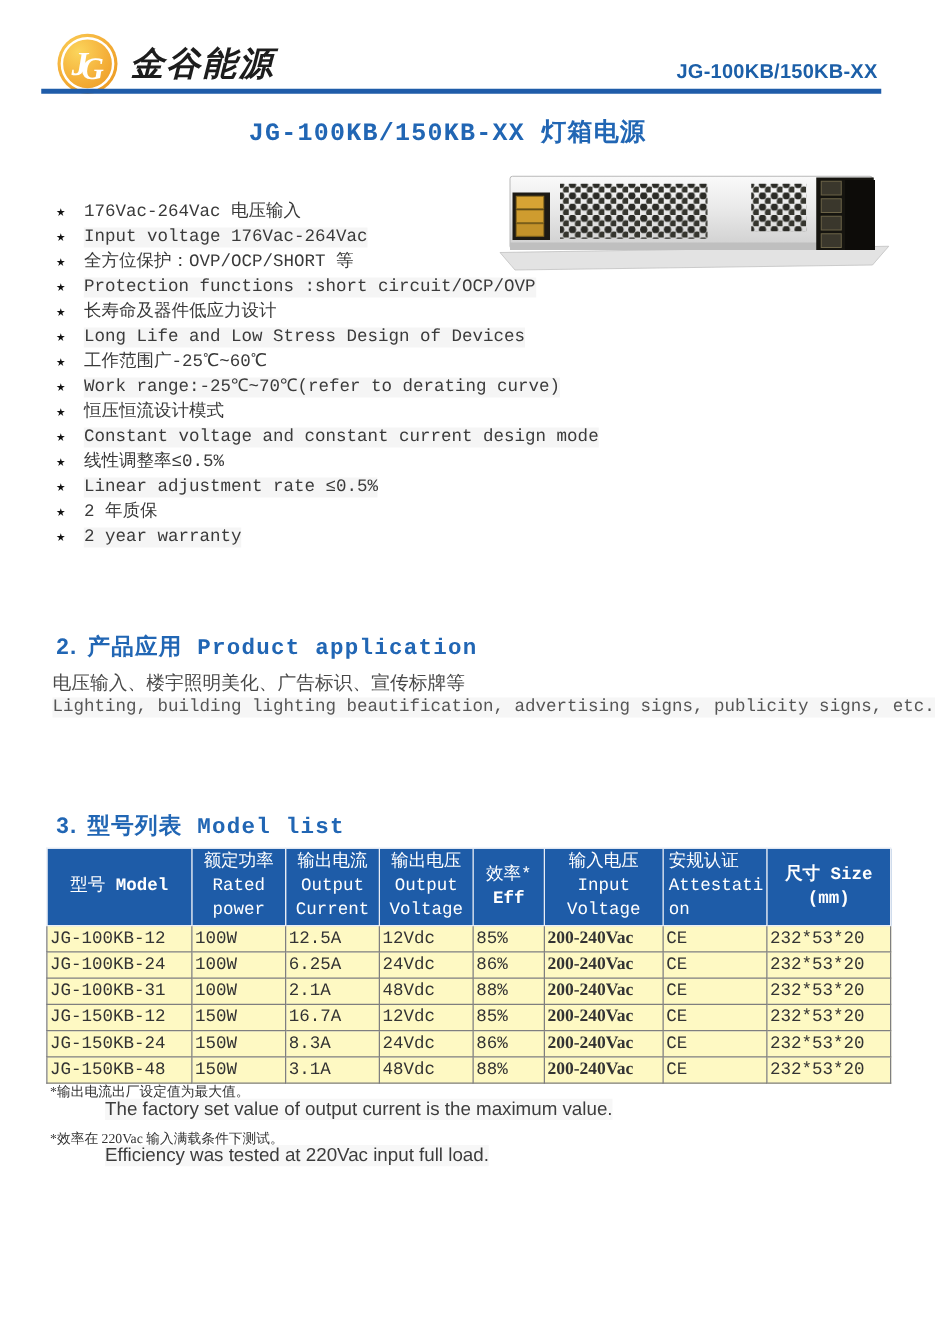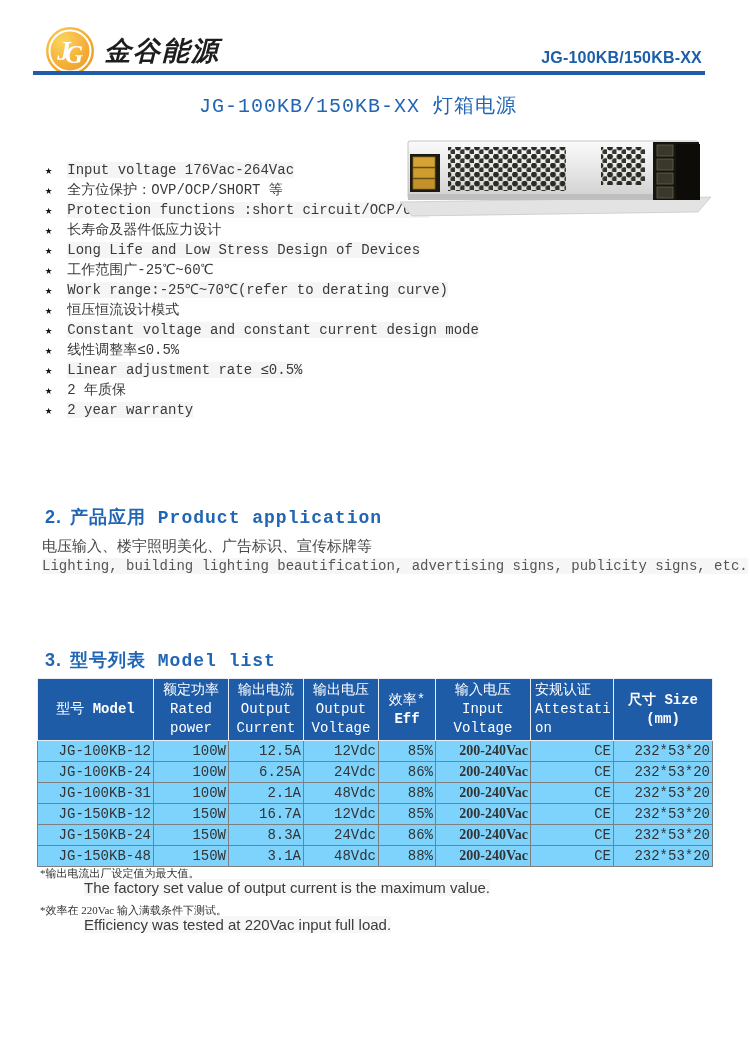--- a/index.html
+++ b/index.html
@@ -18,21 +18,21 @@
   }
   .header-code {
     position:absolute; right:48px; top:49px;
     font-family:"Liberation Sans","DejaVu Sans",sans-serif;
     font-weight:bold; font-size:16px; color:#1c5fa8; letter-spacing:.2px;
   }
   .header-rule { position:absolute; left:33px; top:71px; width:672px; height:4px; background:#1f5ca9; }
   
   .doc-title {
     position:absolute; top:92px; left:0; width:716px; text-align:center;
-    font-size:20px; font-weight:normal; color:#2166b4; letter-spacing:1px;
+    font-size:20px; font-weight:bold; color:#2166b4; letter-spacing:1px;
   }
   
   .sec-heading { position:absolute; left:45px; font-size:18px; font-weight:bold; color:#2166b4; letter-spacing:1px; }
   .sec-heading .num { font-family:"Liberation Sans","DejaVu Sans",sans-serif; margin-right:8px; }
   
   .feature-list { position:absolute; left:45px; top:160px; list-style:none; width:420px; }
   .feature-list li { height:20px; line-height:20px; font-size:14px; white-space:nowrap; }
   .feature-list .star { color:#111; font-size:12px; margin-right:15px; }
   .feature-list .t { color:#3a3a3a; }
   .feature-list li.en .t { background:#f5f5f5; }
@@ -48,22 +48,22 @@
     font-size:14px;
   }
   .model-table thead th {
     background:#1e5ca8; color:#ffffff; font-weight:normal;
     border:1px solid #e9edf5; height:62px; vertical-align:middle; text-align:center;
     padding:1px 2px; line-height:19px;
   }
   .model-table thead th .b { font-weight:bold; }
   .model-table thead th.attest { text-align:left; padding-left:4px; word-break:break-all; }
   .model-table tbody td {
-    border:1px solid #7f7f7f; height:21px; text-align:right; color:#333;
-    padding:0 2px; background:#7dd3fc;
+    border:1px solid #7f7f7f; height:21px; text-align:left; color:#333;
+    padding:0 2px; background:#fef9c3;
   }
   .model-table { border:1px solid #4a4a4a; }
   .model-table td.inputv { font-family:"Liberation Serif","DejaVu Serif",serif; font-weight:600; font-size:14px; }
   
   .note-cn { position:absolute; left:40px; font-size:11px; color:#333;
              font-family:"Liberation Serif","DejaVu Serif",serif; }
   .note-en { position:absolute; left:40px; font-size:15px; color:#3c3c3c;
              font-family:"Liberation Sans","DejaVu Sans",sans-serif; background:#f7f7f7;margin-left:44px; }
 </style>
 </head>
@@ -87,20 +87,21 @@
     </svg>
     <span class="logo-name">金谷能源</span>
   </div>
   <div class="header-code">JG-100KB/150KB-XX</div>
   <div class="header-rule"></div>
 
   <div class="doc-title">JG-100KB/150KB-XX 灯箱电源</div>
 
 
   <ul class="feature-list">
+    <li><span class="star">★</span><span class="t">176Vac-264Vac 电压输入</span></li>
     <li class="en"><span class="star">★</span><span class="t">Input voltage 176Vac-264Vac</span></li>
     <li><span class="star">★</span><span class="t">全方位保护：OVP/OCP/SHORT 等</span></li>
     <li class="en"><span class="star">★</span><span class="t">Protection functions :short circuit/OCP/OVP</span></li>
     <li><span class="star">★</span><span class="t">长寿命及器件低应力设计</span></li>
     <li class="en"><span class="star">★</span><span class="t">Long Life and Low Stress Design of Devices</span></li>
     <li><span class="star">★</span><span class="t">工作范围广-25℃~60℃</span></li>
     <li class="en"><span class="star">★</span><span class="t">Work range:-25℃~70℃(refer to derating curve)</span></li>
     <li><span class="star">★</span><span class="t">恒压恒流设计模式</span></li>
     <li class="en"><span class="star">★</span><span class="t">Constant voltage and constant current design mode</span></li>
     <li><span class="star">★</span><span class="t">线性调整率≤0.5%</span></li>

